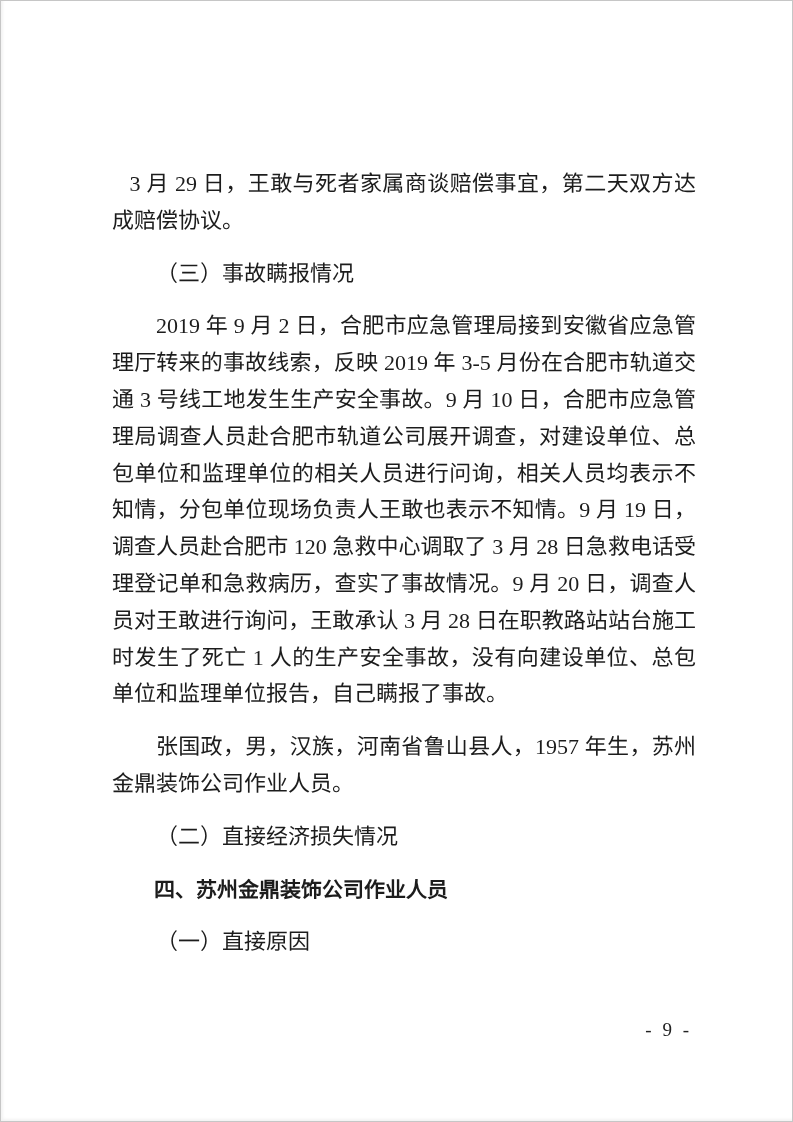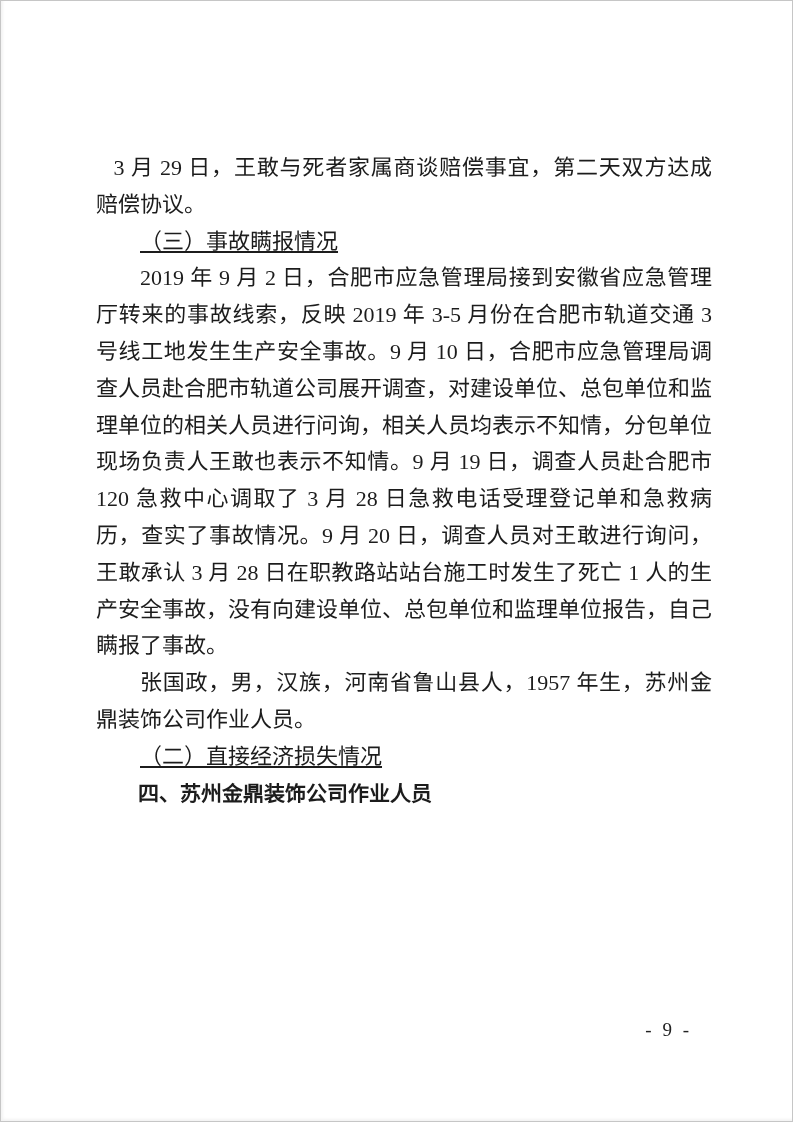--- a/index.html
+++ b/index.html
@@ -22,32 +22,31 @@
   .content {
     position: absolute;
     left: 95px;
     top: 149px;
     width: 616px;
     font-size: 22px;
     line-height: 36.8px;
     text-align: justify;
   }
   .content p {
-    margin: 0;
+    margin: 16px;
     padding: 0;
   }
   .p-cont {
     text-indent: 0.8em;
   }
   .p-body {
     text-indent: 2em;
   }
   .p-sub {
     text-indent: 2em;
-    text-decoration: underline;
   }
   .p-head {
     text-indent: 2em;
     font-family: "Liberation Sans", "DejaVu Sans", sans-serif;
     font-weight: 700;
     font-size: 21px;
     line-height: 36.8px;
     text-align: left;
   }
   .page-number {
@@ -64,16 +63,17 @@
 <body>
 
 <div class="page">
   <div class="content">
     <p class="p-cont">3 月 29 日，王敢与死者家属商谈赔偿事宜，第二天双方达成赔偿协议。</p>
     <p class="p-sub">（三）事故瞒报情况</p>
     <p class="p-body">2019 年 9 月 2 日，合肥市应急管理局接到安徽省应急管理厅转来的事故线索，反映 2019 年 3-5 月份在合肥市轨道交通 3 号线工地发生生产安全事故。9 月 10 日，合肥市应急管理局调查人员赴合肥市轨道公司展开调查，对建设单位、总包单位和监理单位的相关人员进行问询，相关人员均表示不知情，分包单位现场负责人王敢也表示不知情。9 月 19 日，调查人员赴合肥市 120 急救中心调取了 3 月 28 日急救电话受理登记单和急救病历，查实了事故情况。9 月 20 日，调查人员对王敢进行询问，王敢承认 3 月 28 日在职教路站站台施工时发生了死亡 1 人的生产安全事故，没有向建设单位、总包单位和监理单位报告，自己瞒报了事故。</p>
     <p class="p-body">张国政，男，汉族，河南省鲁山县人，1957 年生，苏州金鼎装饰公司作业人员。</p>
     <p class="p-sub">（二）直接经济损失情况</p>
     <p class="p-head">四、苏州金鼎装饰公司作业人员</p>
+    <p class="p-sub">（一）直接原因</p>
   </div>
 
   <div class="page-number">- 9 -</div>
 </div>
 
 </body></html>

